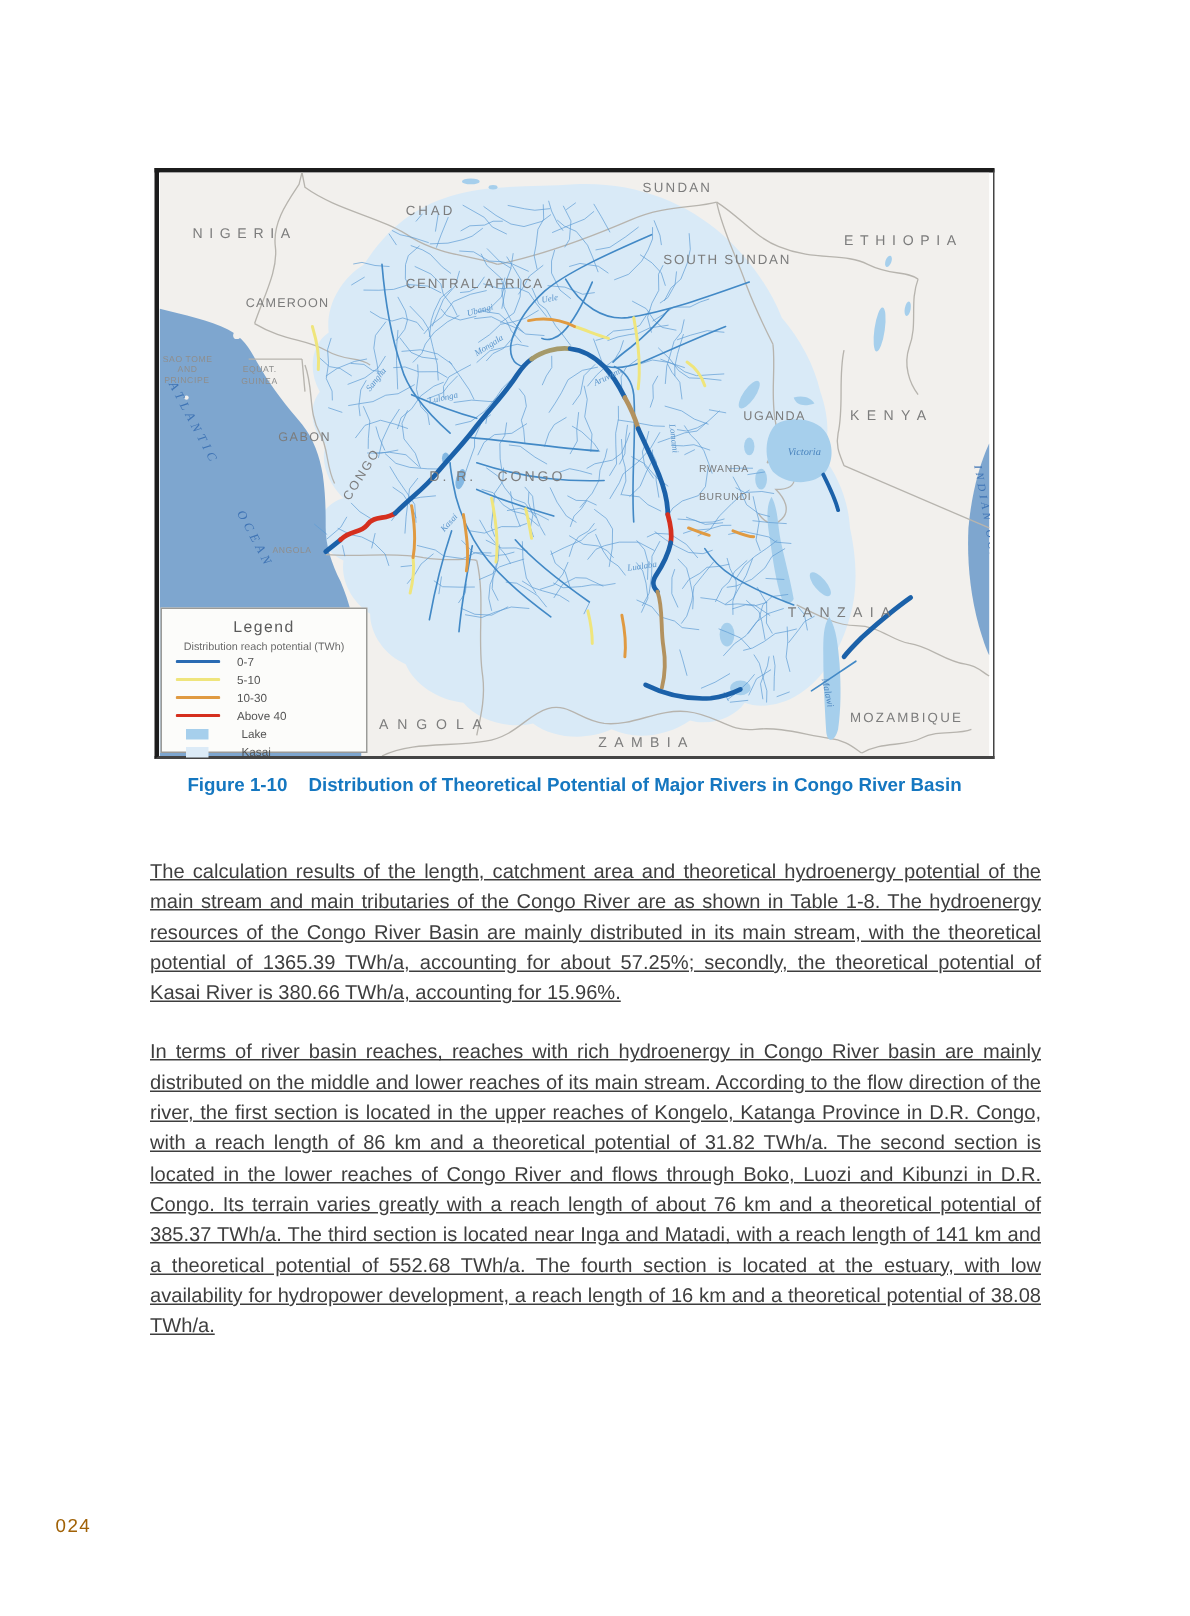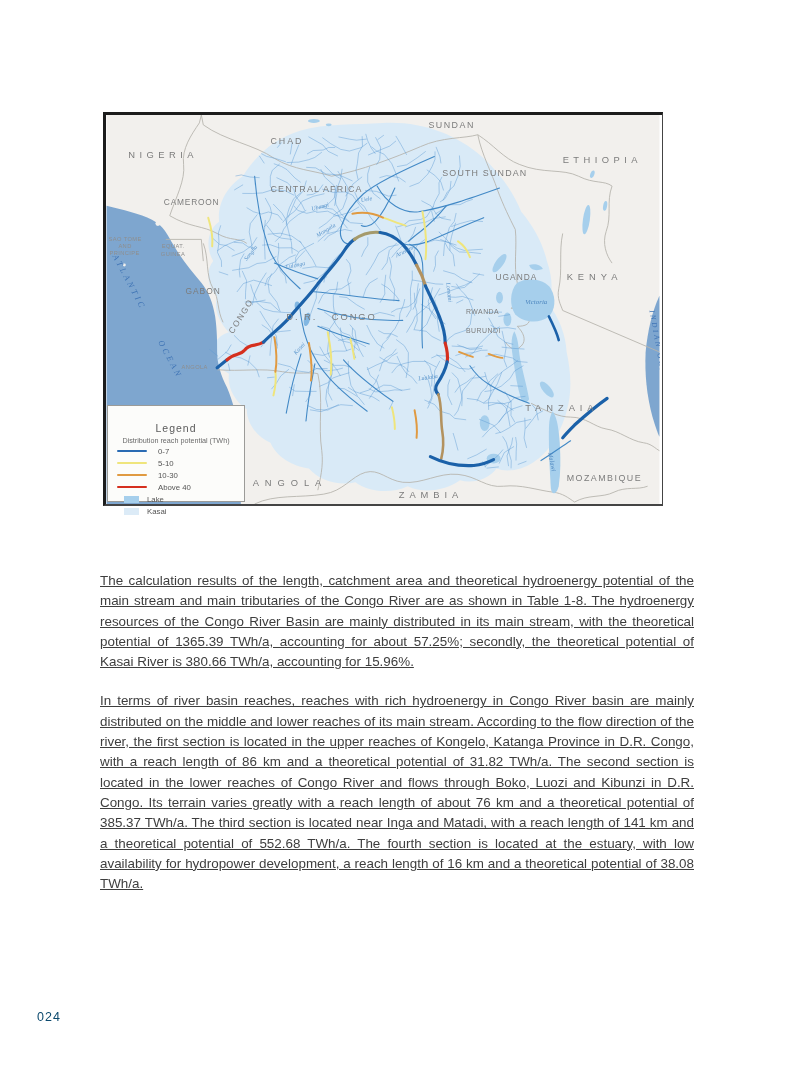--- a/index.html
+++ b/index.html
@@ -10,38 +10,38 @@
             border-right:1px solid #444;border-bottom:2px solid #444;box-sizing:border-box;}
   .map-wrap svg{display:block;}
   
   text.lbl-country{fill:#7c7c7c;font-family:"Liberation Sans",sans-serif;}
   text.lbl-tiny{fill:#8e8e8e;font-size:5.8px;font-family:"Liberation Sans",sans-serif;letter-spacing:.4px;}
   text.lbl-ocean{fill:#3f74b5;font-style:italic;font-family:"Liberation Serif",serif;}
   text.lbl-lake{fill:#4c86bf;font-style:italic;font-family:"Liberation Serif",serif;}
   text.lbl-river{fill:#5a95cc;font-style:italic;font-size:6px;font-family:"Liberation Serif",serif;}
   
   .legend{position:absolute;left:1px;bottom:2px;width:138px;height:97px;background:#fcfcfa;
-          border:1px solid #9b9b98;box-sizing:border-box;padding-top:16px;}
+          border:1px solid #9b9b98;box-sizing:border-box;padding-top:6px;}
   .legend-title{text-align:center;font-size:10.5px;color:#5a5a5a;letter-spacing:1px;}
   .legend-sub{text-align:center;font-size:7.2px;color:#6a6a6a;margin-top:2px;white-space:nowrap;}
   .legend-row{display:flex;align-items:center;height:12px;padding-left:9px;}
   .legend-swatch-line{width:30px;height:0;border-top:2.4px solid #000;border-radius:2px;}
   .legend-swatch-rect{width:15px;height:7px;margin:0 8px 0 7px;}
   .legend-label{font-size:7.8px;color:#555;margin-left:11px;white-space:nowrap;}
-  .legend-row.rect .legend-label{margin-left:0;}
+  .legend-row.rect .legend-label{margin-left:14px;}
   
   .caption{position:absolute;left:103px;top:516px;width:560px;text-align:center;
            font-size:12.5px;font-weight:bold;color:#1577c0;white-space:nowrap;}
   .caption .cap-label{margin-right:14px;}
   
   .body-text{position:absolute;left:100px;top:571px;width:594px;
              font-size:13.4px;line-height:20.3px;color:#3e3e3e;text-align:justify;text-decoration:underline;}
   .body-text p{margin:0 0 19px 0;}
   
-  .pageno{position:absolute;left:37px;top:1010px;font-size:12.5px;color:#0c4a6e;letter-spacing:1px;}
+  .pageno{position:absolute;left:37px;top:1010px;font-size:12.5px;color:#a16207;letter-spacing:1px;}
 </style>
 </head>
 <body>
 
 <div class="page">
 
   <div class="map-wrap">
     <svg id="map-svg" width="554" height="389" viewBox="0 0 560 394">
 
       <rect x="0" y="0" width="560" height="394" fill="#f2f0ed"></rect>
@@ -221,20 +221,23 @@
             <span class="legend-label">Lake</span>
           </div>
           <div class="legend-row rect">
             <div class="legend-swatch-rect" style="background: rgb(220, 235, 247);"></div>
             <span class="legend-label">Kasai</span>
           </div>
         </div>
     </div>
   </div>
 
+  <div class="caption">
+    <span class="cap-label">Figure 1-10</span><span>Distribution of Theoretical Potential of Major Rivers in Congo River Basin</span>
+  </div>
 
   <div class="body-text">
     <p>The calculation results of the length, catchment area and theoretical hydroenergy potential of the main stream and main tributaries of the Congo River are as shown in Table 1-8. The hydroenergy resources of the Congo River Basin are mainly distributed in its main stream, with the theoretical potential of 1365.39 TWh/a, accounting for about 57.25%; secondly, the theoretical potential of Kasai River is 380.66 TWh/a, accounting for 15.96%.</p>
     <p>In terms of river basin reaches, reaches with rich hydroenergy in Congo River basin are mainly distributed on the middle and lower reaches of its main stream. According to the flow direction of the river, the first section is located in the upper reaches of Kongelo, Katanga Province in D.R. Congo, with a reach length of 86 km and a theoretical potential of 31.82 TWh/a. The second section is located in the lower reaches of Congo River and flows through Boko, Luozi and Kibunzi in D.R. Congo. Its terrain varies greatly with a reach length of about 76 km and a theoretical potential of 385.37 TWh/a. The third section is located near Inga and Matadi, with a reach length of 141 km and a theoretical potential of 552.68 TWh/a. The fourth section is located at the estuary, with low availability for hydropower development, a reach length of 16 km and a theoretical potential of 38.08 TWh/a.</p>
   </div>
 
   <div class="pageno">024</div>
 </div>
 
 </body></html>

